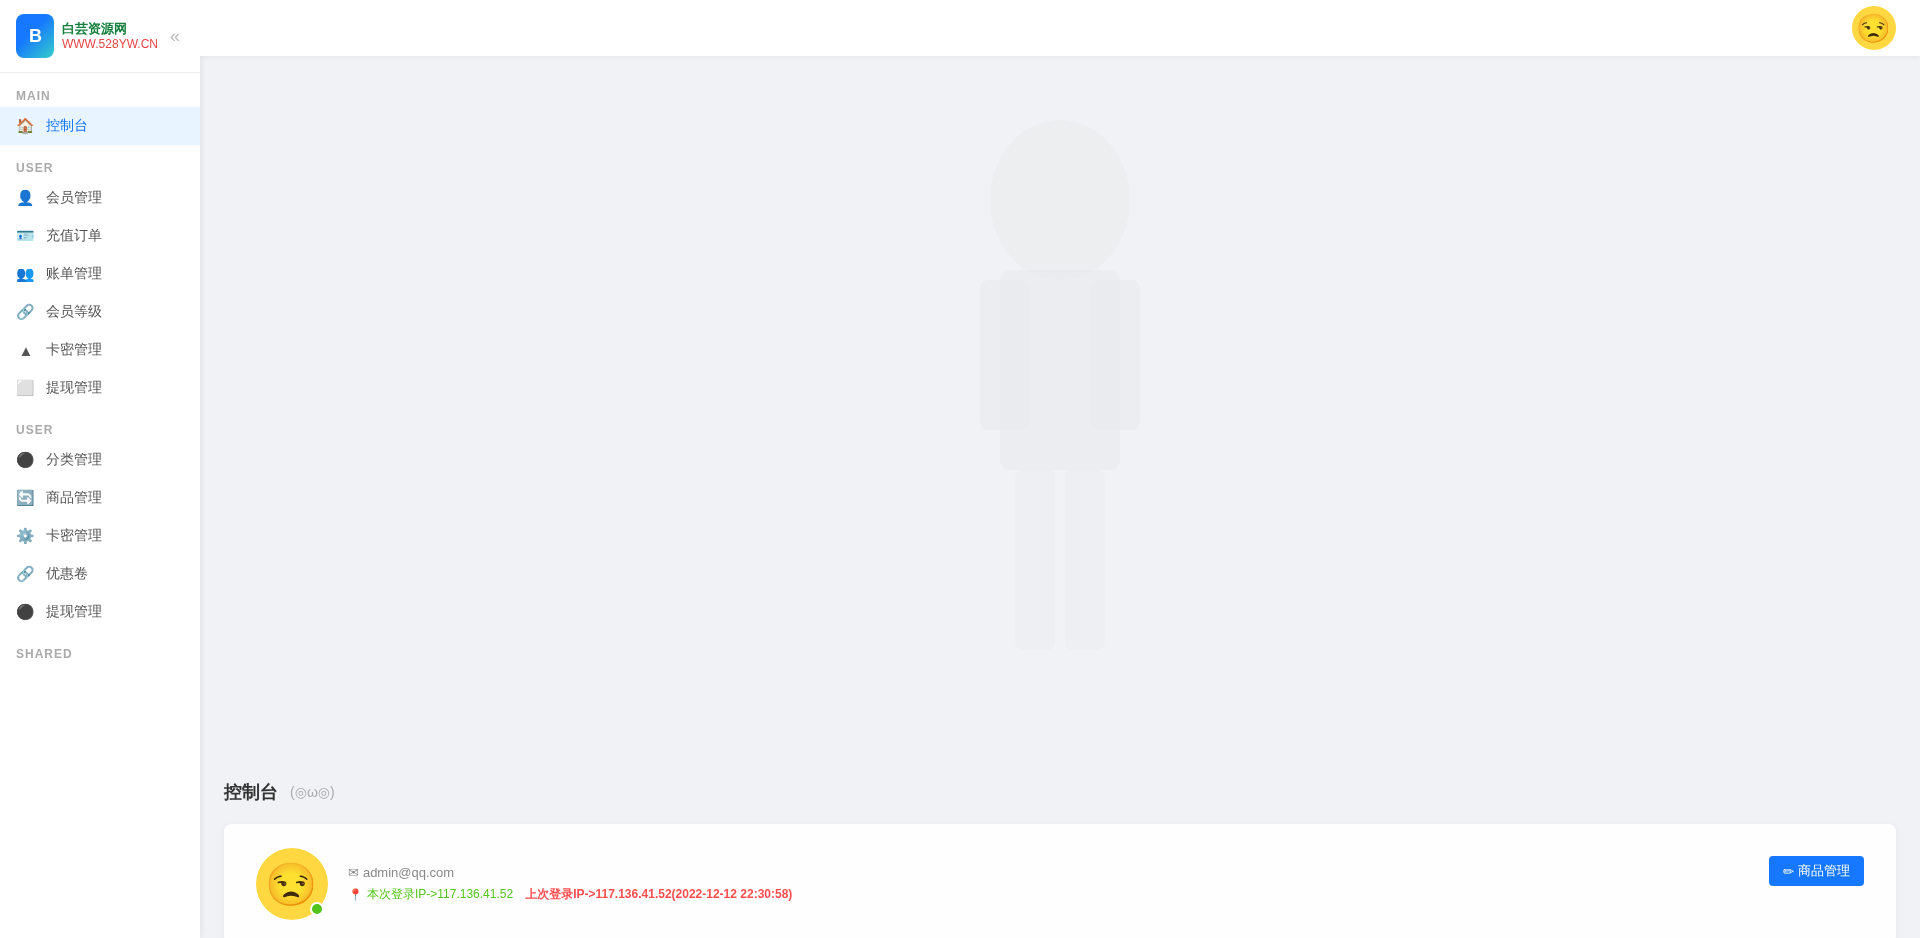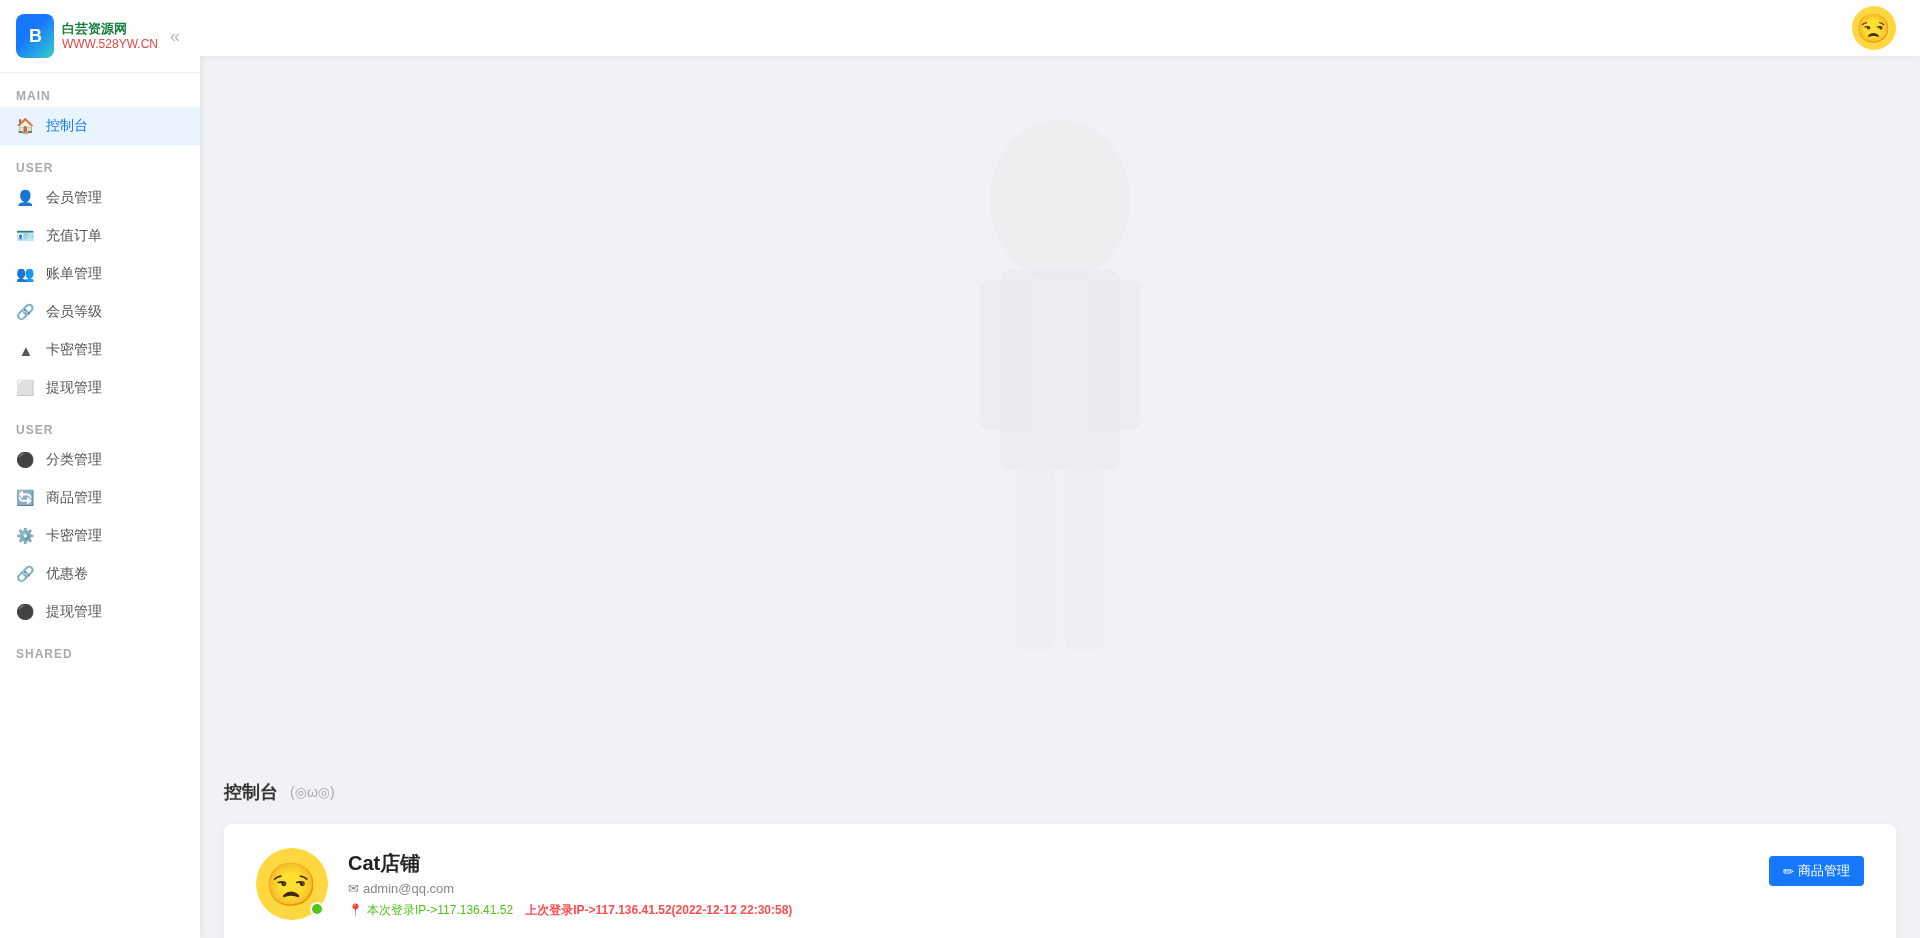--- a/index.html
+++ b/index.html
@@ -233,21 +233,20 @@
       <span class="page-title">控制台</span>
       <span class="page-subtitle">(◎ω◎)</span>
     </div>
 
     <div class="profile-card">
       <div class="profile-avatar">
         <span>😒</span>
         <div class="online-dot"></div>
       </div>
       <div class="profile-info">
-        <div class="profile-name">Cat店铺</div>
         <div class="profile-email">
           <span>✉</span>
           <span>admin@qq.com</span>
         </div>
         <div style="display:flex; align-items:center; flex-wrap:wrap; gap:4px;">
           <span class="profile-ip">
             <span>📍</span>
             <span>本次登录IP-&gt;117.136.41.52</span>
           </span>
           <span class="profile-ip-last">上次登录IP-&gt;117.136.41.52(2022-12-12 22:30:58)</span>

